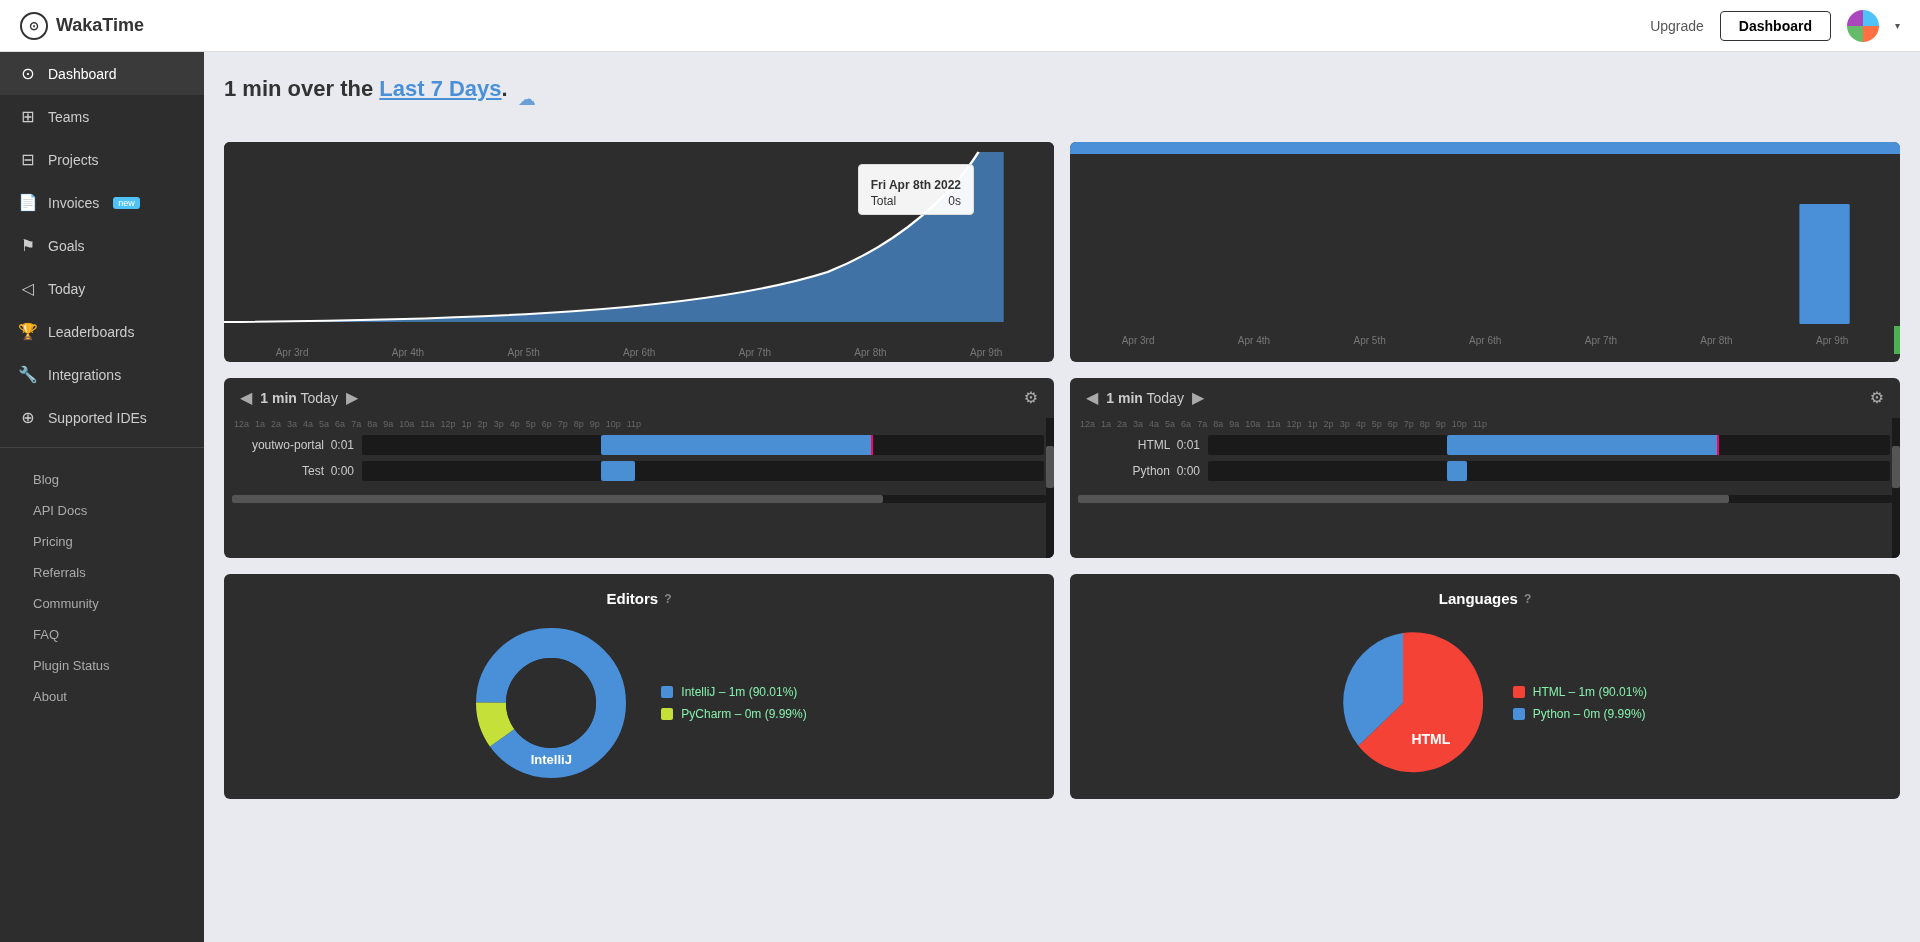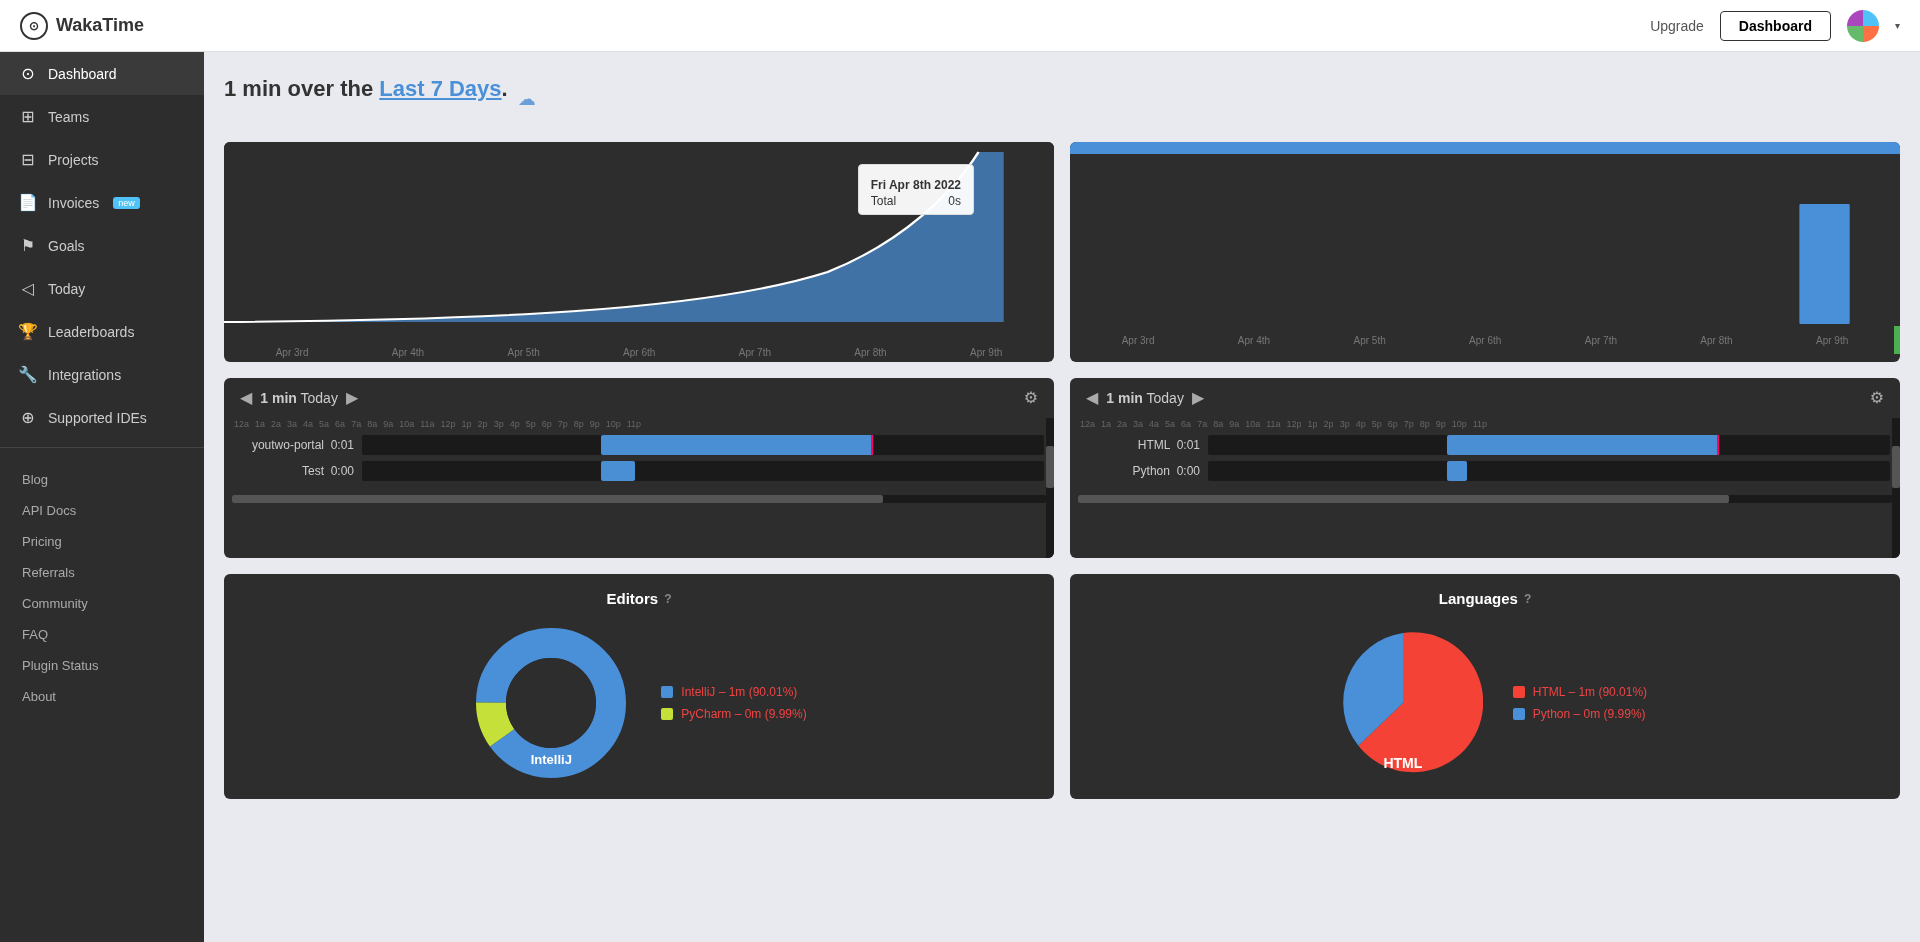--- a/index.html
+++ b/index.html
@@ -66,21 +66,21 @@
       text-decoration: none;
       white-space: nowrap;
     }
     .sidebar-item.active { background: #3a3a3a; color: #fff; }
     .sidebar-item .si-icon { font-size: 16px; width: 20px; text-align: center; }
     .sidebar-badge {
       background: #4fc3f7; color: #fff; font-size: 9px;
       padding: 1px 5px; border-radius: 3px; margin-left: 4px;
     }
     .sidebar-divider { border: none; border-top: 1px solid #444; margin: 8px 0; }
-    .sidebar-bottom { padding: 8px 4px; }
+    .sidebar-bottom { padding: 8px 15px; }
     .sidebar-bottom .sidebar-link {
       display: block; padding: 8px 18px; font-size: 13px; color: #aaa;
       text-decoration: none; cursor: pointer;
     }
 
     
     .main {
       flex: 1;
       overflow-y: auto;
       padding: 24px 20px;
@@ -180,21 +180,21 @@
     }
 
     
     .pie-wrap { position: relative; width: 160px; height: 160px; }
     .pie-label {
       position: absolute; bottom: 30px; left: 50%; transform: translateX(-50%);
       font-size: 14px; color: #fff; font-weight: 700; white-space: nowrap;
     }
 
     .legend { display: flex; flex-direction: column; gap: 8px; }
-    .legend-item { display: flex; align-items: center; gap: 8px; font-size: 12px; color: #ef4444; }
+    .legend-item { display: flex; align-items: center; gap: 8px; font-size: 12px; color: #86efac; }
     .legend-dot { width: 12px; height: 12px; border-radius: 2px; flex-shrink: 0; }
 
     
     .curve-card { position: relative; }
   </style>
 </head>
 <body>
 
 <nav class="topnav">
   <div class="topnav-logo">
@@ -485,21 +485,21 @@
           <span class="chart2-help">?</span>
         </div>
         <div class="chart2-body">
           <div class="pie-wrap">
             <svg width="160" height="160" viewBox="0 0 160 160">
 
               <path d="M80,80 L80,10 A70,70 0 1,1 35.4,122.8 Z" fill="#f44336"></path>
 
               <path d="M80,80 L35.4,122.8 A70,70 0 0,1 80,10 Z" fill="#4a90d9"></path>
             </svg>
-            <div class="pie-label" style="bottom:12px;">HTML</div>
+            <div class="pie-label" style="bottom:36px;margin-left:28px;">HTML</div>
           </div>
           <div class="legend">
             <div class="legend-item">
               <div class="legend-dot" style="background:#f44336;"></div>
               <span>HTML – 1m (90.01%)</span>
             </div>
             <div class="legend-item">
               <div class="legend-dot" style="background:#4a90d9;"></div>
               <span>Python – 0m (9.99%)</span>
             </div>

